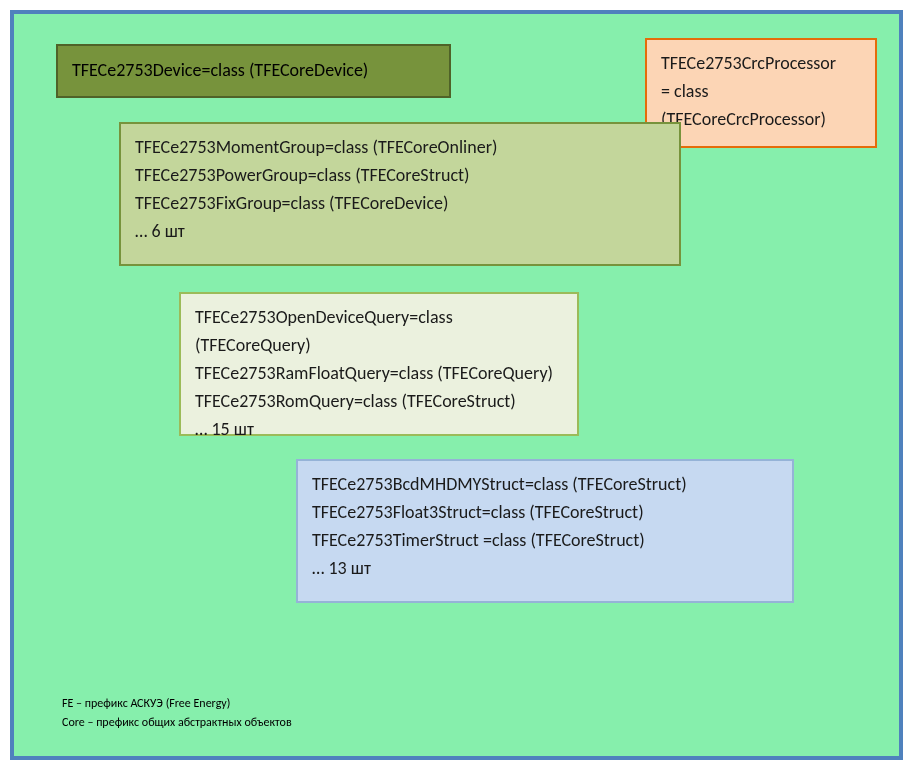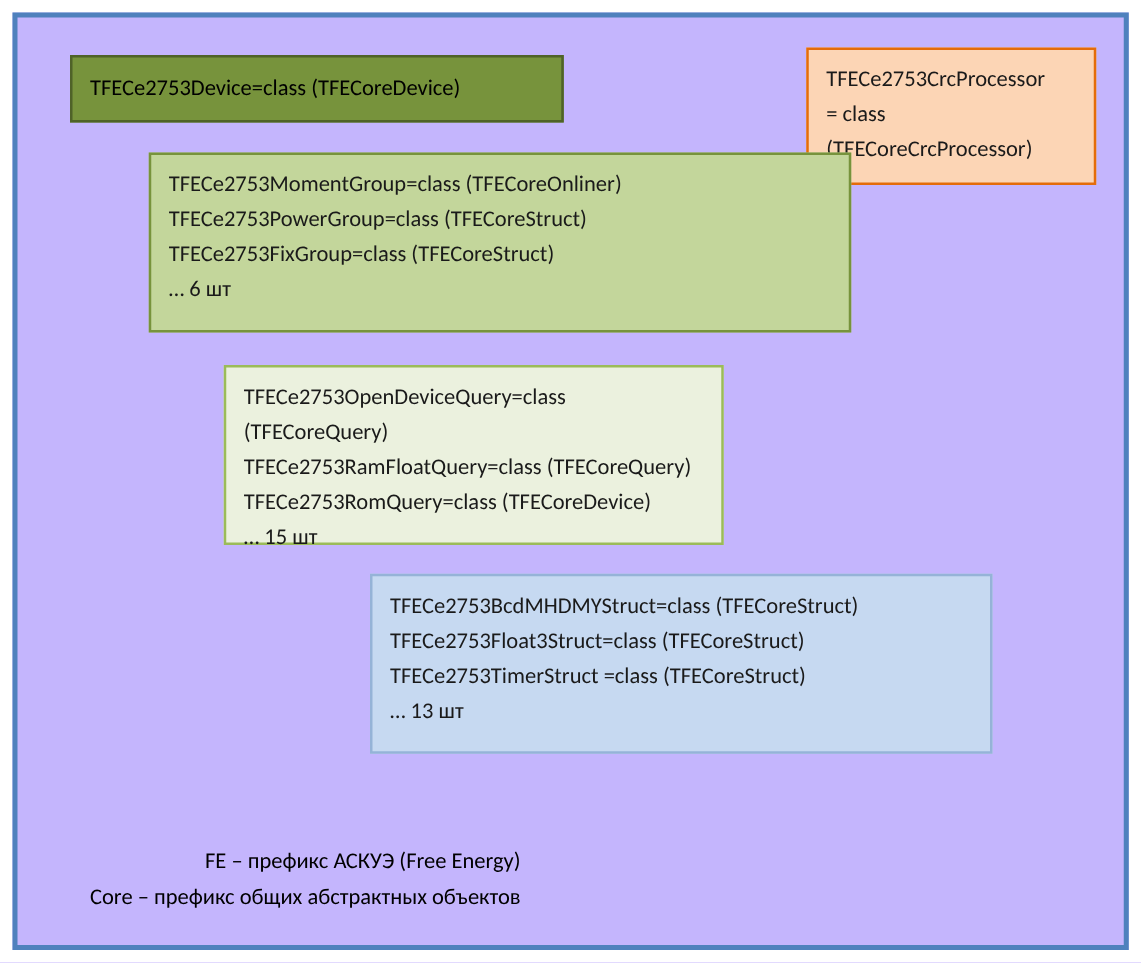--- a/index.html
+++ b/index.html
@@ -14,21 +14,21 @@
       height: 770px;
       position: relative;
     }
     .frame {
       position: absolute;
       top: 10px;
       left: 10px;
       right: 10px;
       bottom: 10px;
       border: 4px solid #4f81bd;
-      background: #c4b5fd;
+      background: #86efac;
     }
     .box {
       position: absolute;
       border: 2px solid;
       padding: 10px 14px;
       font-size: 18px;
       line-height: 1.55;
       color: #1a1a1a;
     }
     .box-device {
@@ -73,26 +73,25 @@
       width: 498px;
       height: 144px;
       background: #c6d9f1;
       border-color: #95b3d7;
     }
     .box .line {
       display: block;
     }
     .legend {
       position: absolute;
-      left: 58px;
+      left: 48px;
       bottom: 24px;
-      font-size: 18px;
+      font-size: 12px;
       line-height: 1.6;
       color: #000000;
-      text-align: right;
     }
     .legend .line {
       display: block;
     }
   </style>
 </head>
 <body>
 
 <div class="frame">
 
@@ -102,28 +101,28 @@
 
   <div class="box box-crc">
     <span class="line">TFECe2753CrcProcessor</span>
     <span class="line">= class</span>
     <span class="line">(TFECoreCrcProcessor)</span>
   </div>
 
   <div class="box box-groups">
     <span class="line">TFECe2753MomentGroup=class (TFECoreOnliner)</span>
     <span class="line">TFECe2753PowerGroup=class (TFECoreStruct)</span>
-    <span class="line">TFECe2753FixGroup=class (TFECoreStruct)</span>
+    <span class="line">TFECe2753FixGroup=class (TFECoreDevice)</span>
     <span class="line">… 6 шт</span>
   </div>
 
   <div class="box box-queries">
     <span class="line">TFECe2753OpenDeviceQuery=class (TFECoreQuery)</span>
     <span class="line">TFECe2753RamFloatQuery=class (TFECoreQuery)</span>
-    <span class="line">TFECe2753RomQuery=class (TFECoreDevice)</span>
+    <span class="line">TFECe2753RomQuery=class (TFECoreStruct)</span>
     <span class="line">… 15 шт</span>
   </div>
 
   <div class="box box-structs">
     <span class="line">TFECe2753BcdMHDMYStruct=class (TFECoreStruct)</span>
     <span class="line">TFECe2753Float3Struct=class (TFECoreStruct)</span>
     <span class="line">TFECe2753TimerStruct =class (TFECoreStruct)</span>
     <span class="line">… 13 шт</span>
   </div>
 

